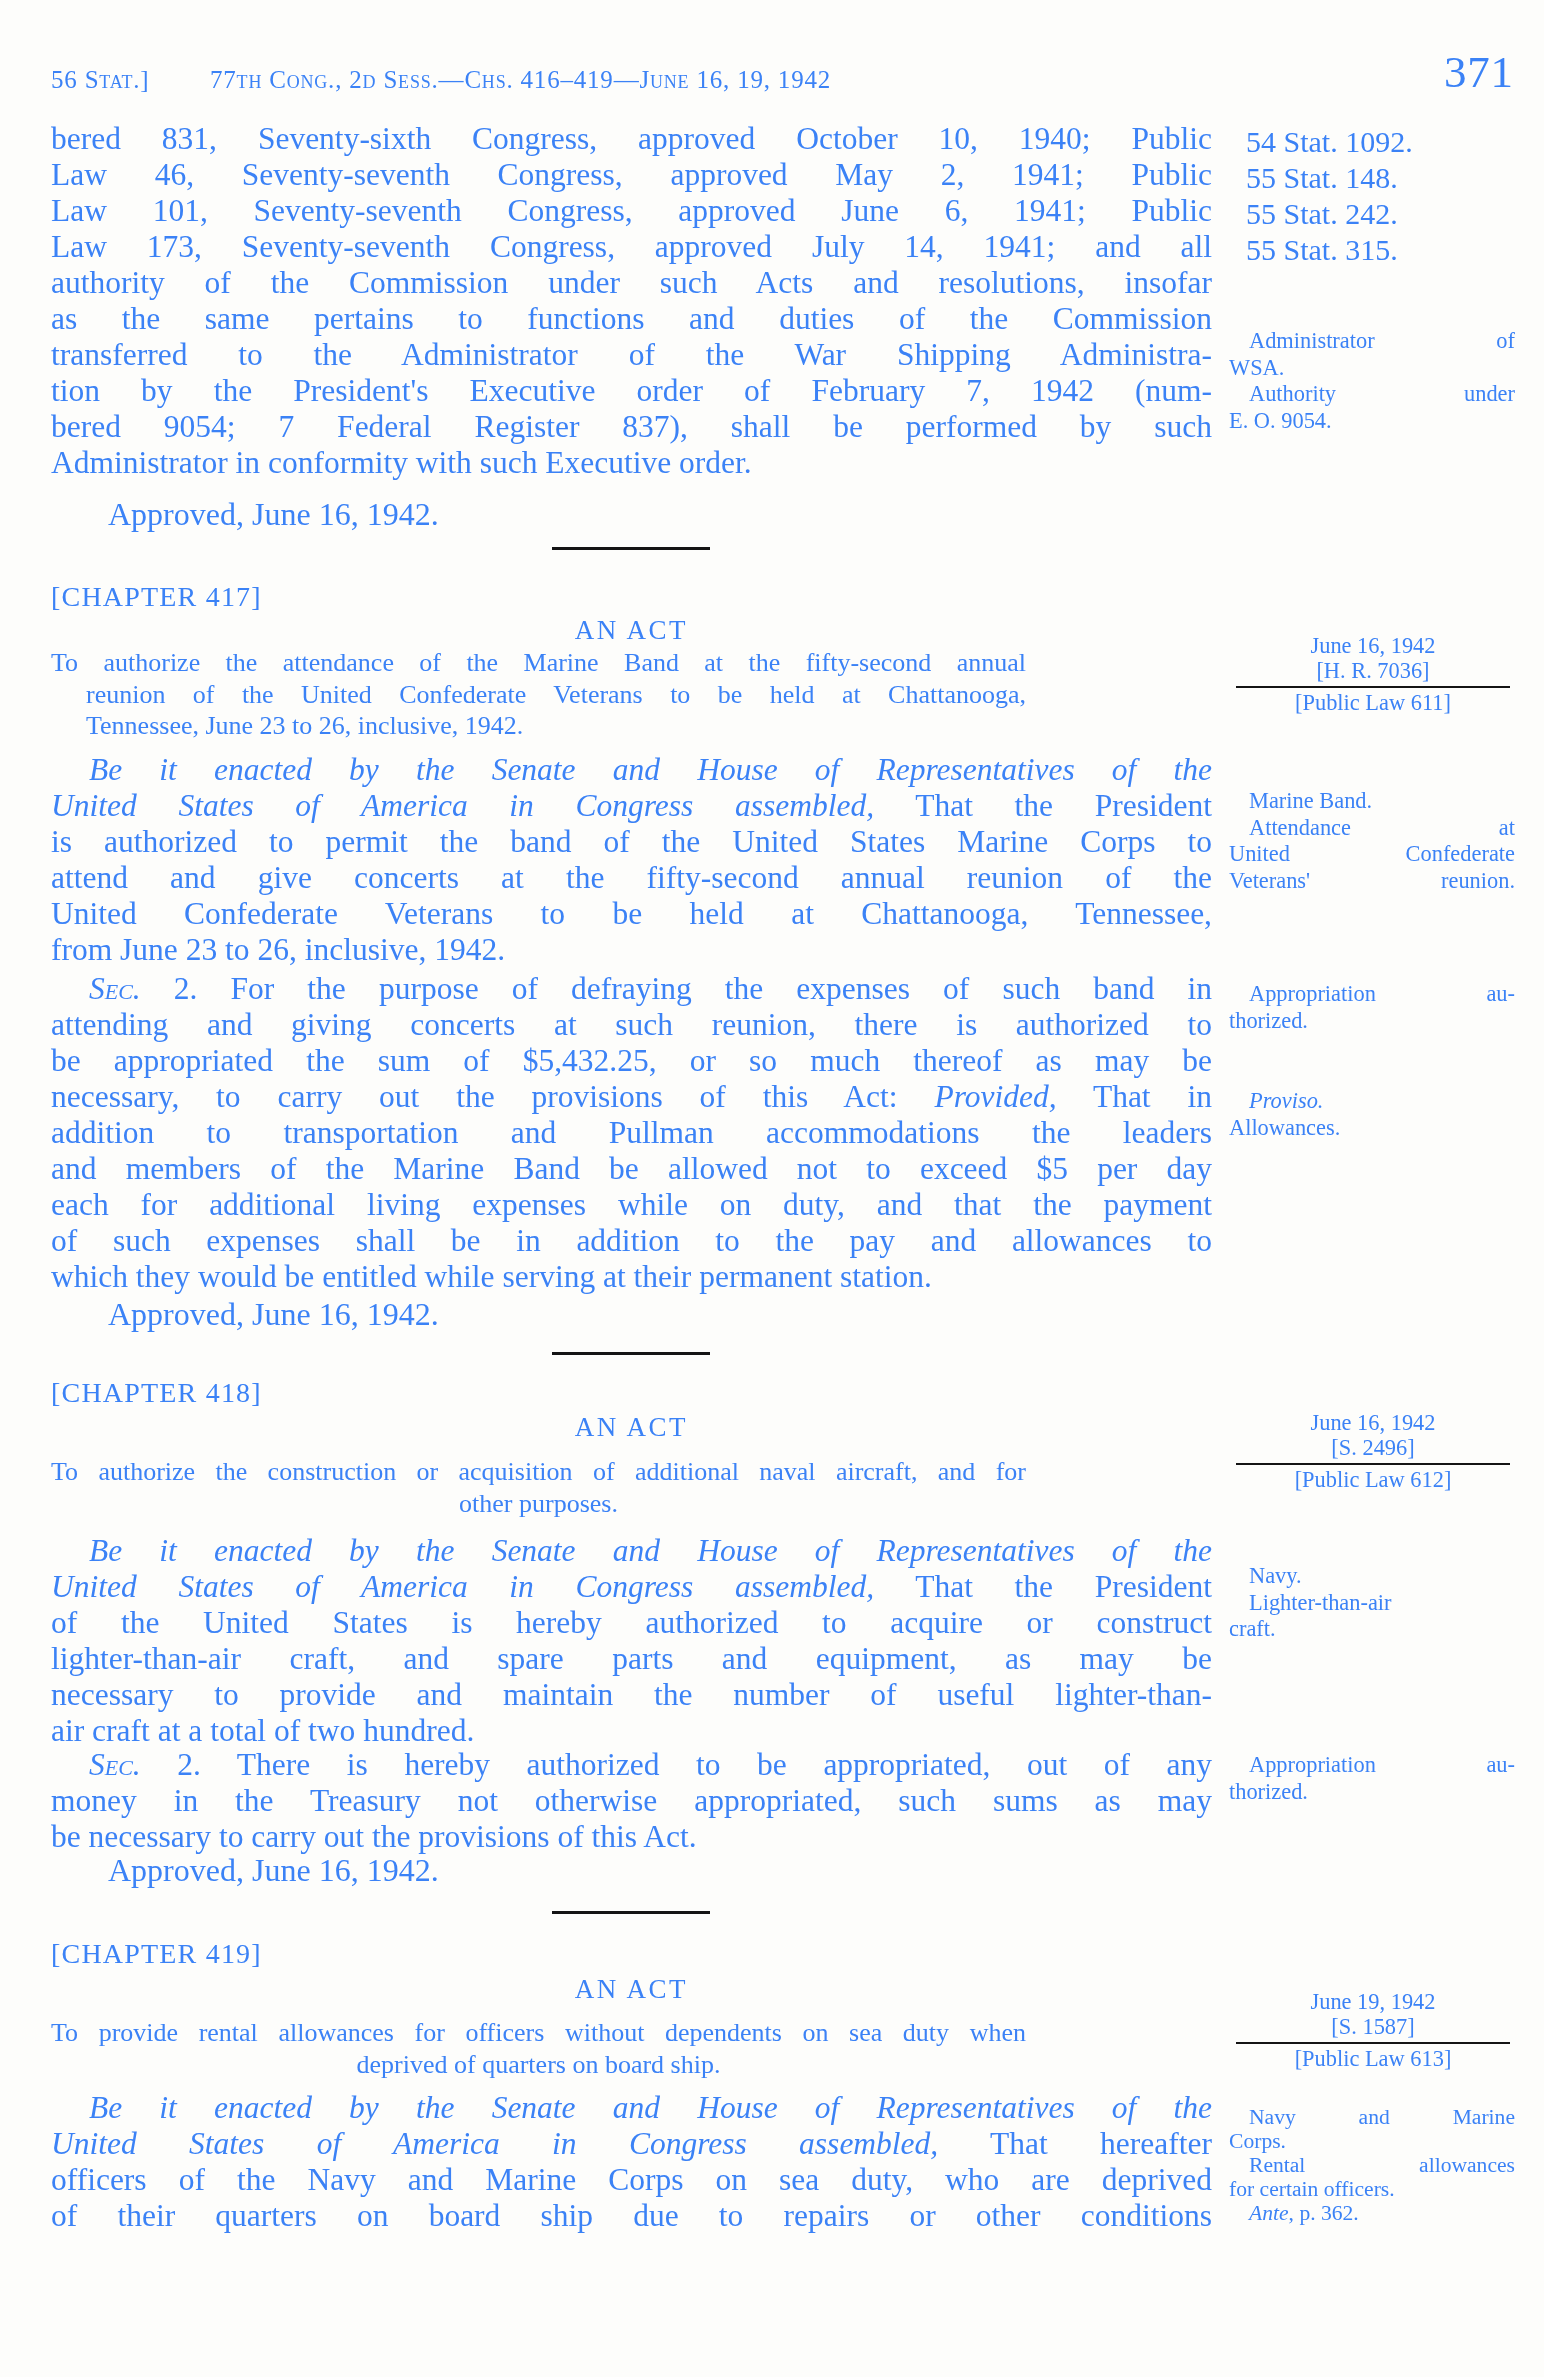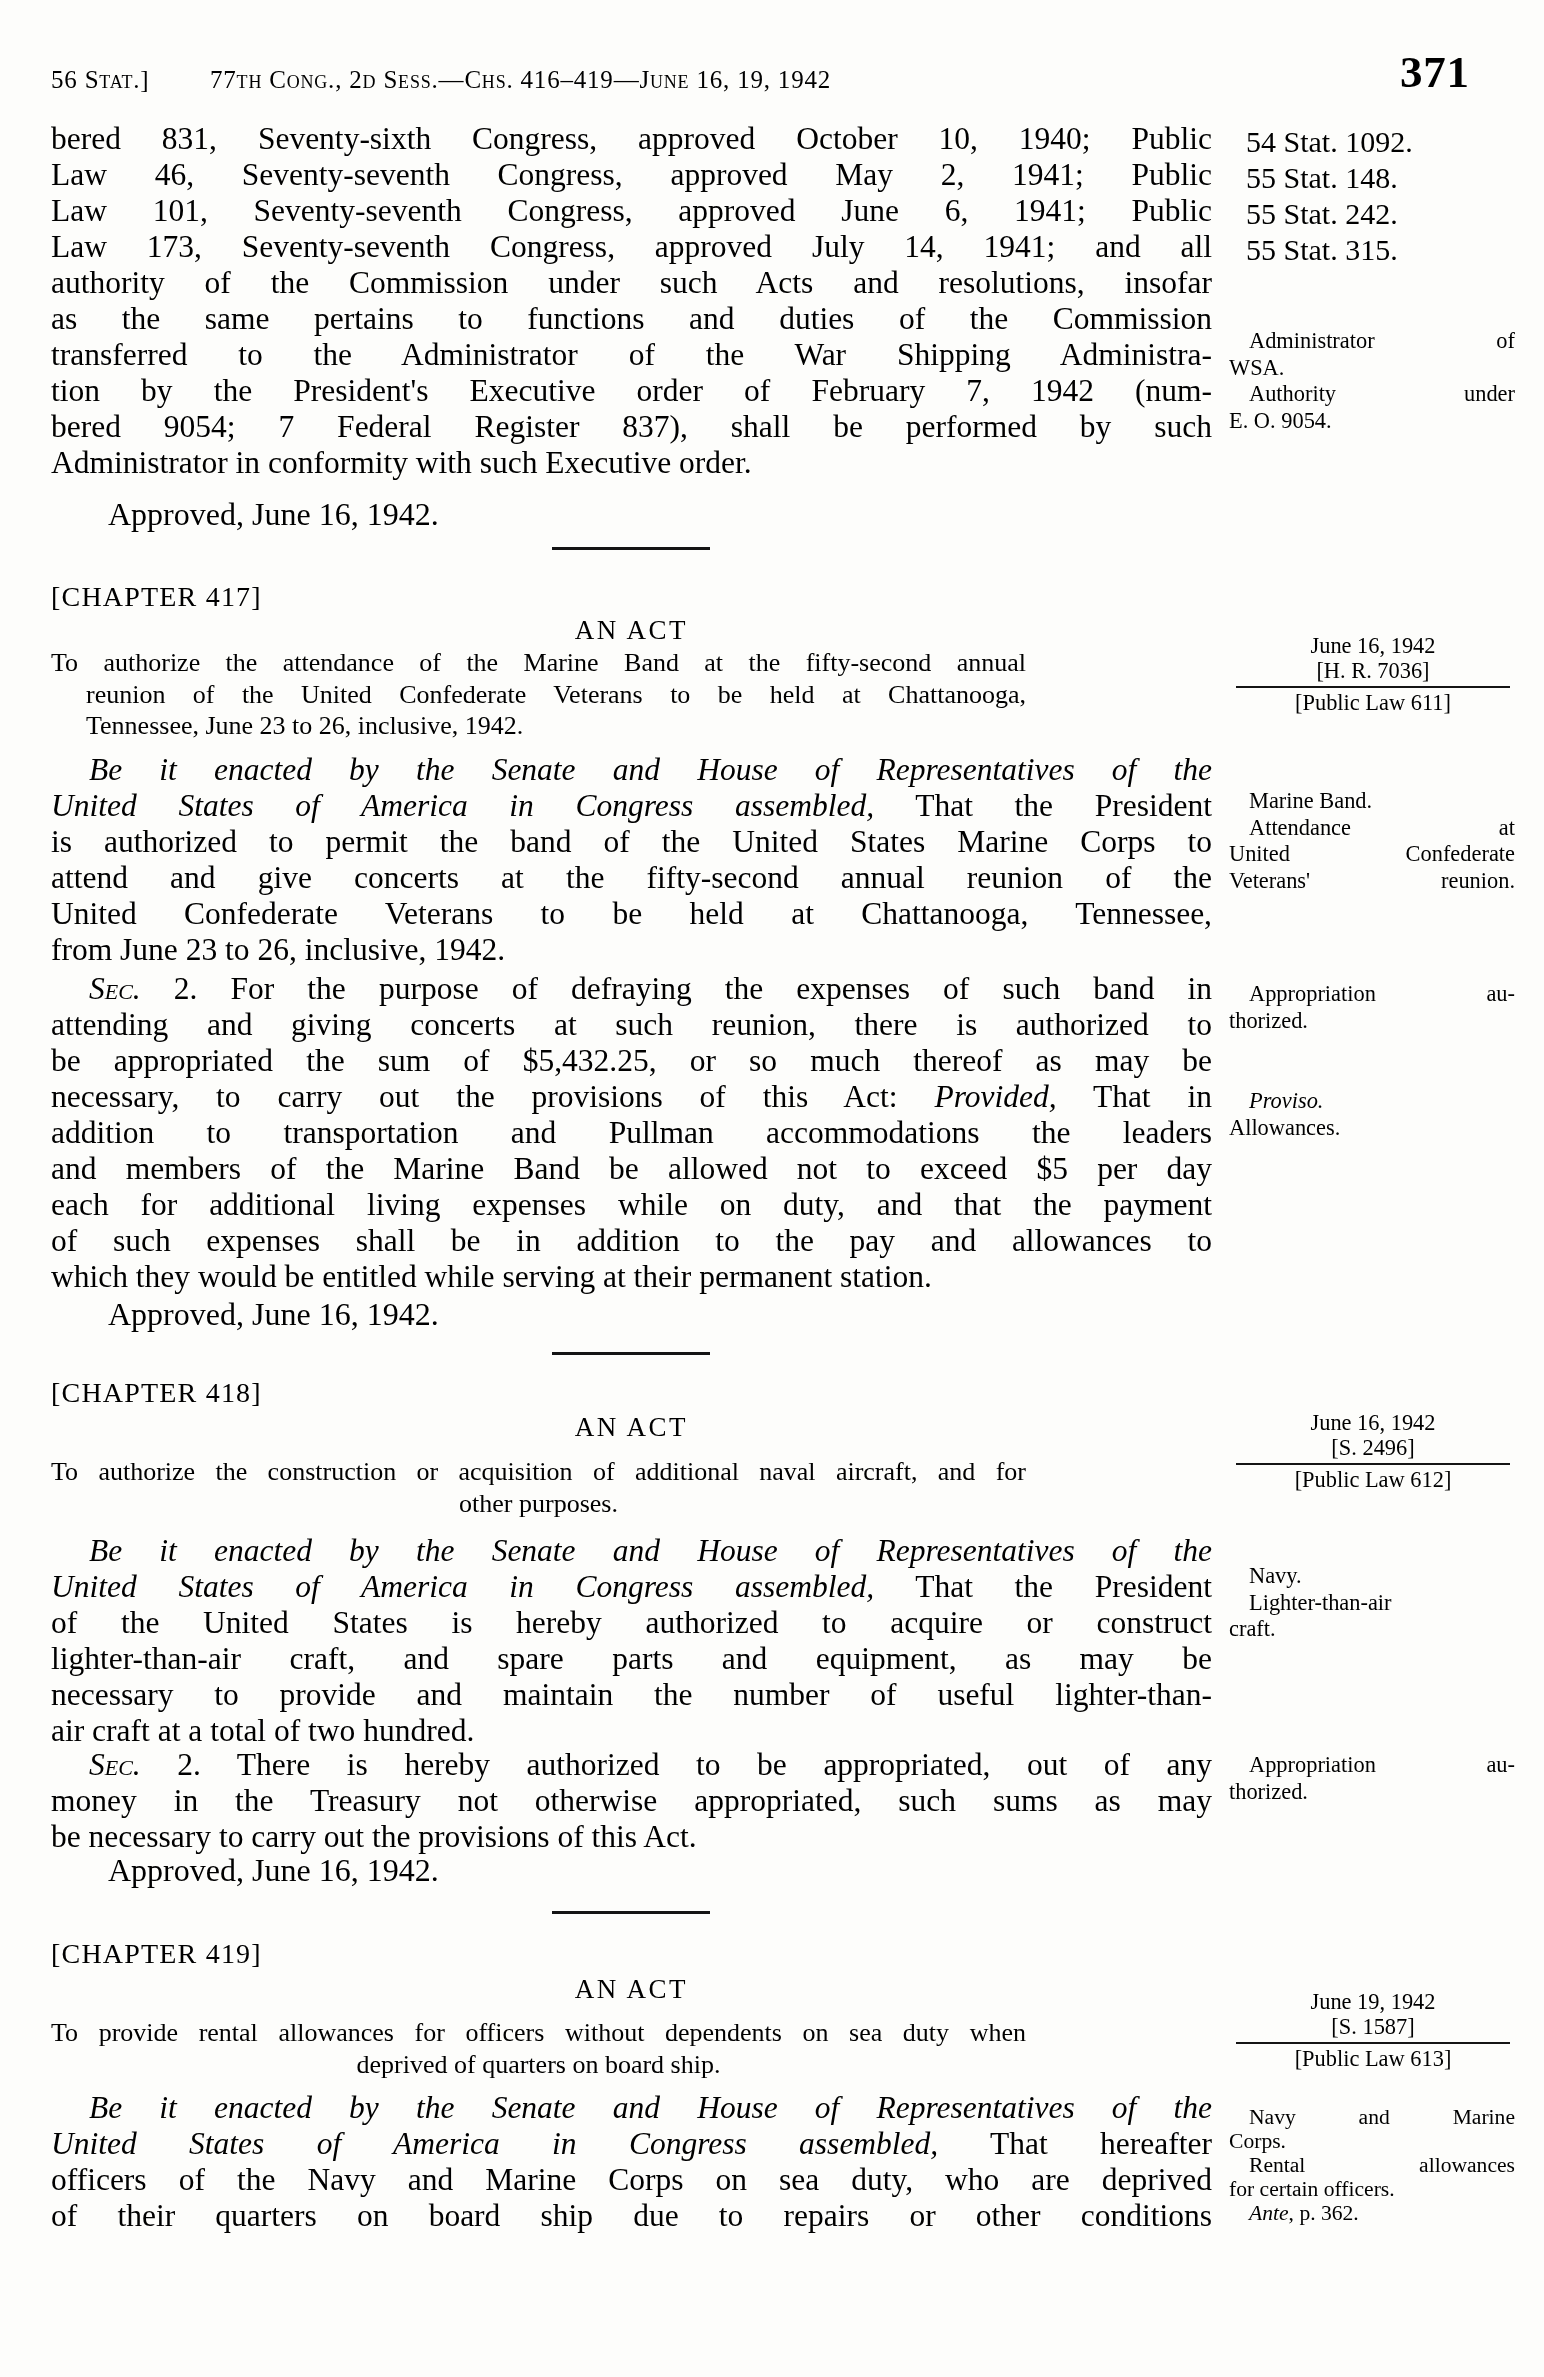--- a/index.html
+++ b/index.html
@@ -1,19 +1,19 @@
 <!DOCTYPE html>
 <html style="font-size:13.3px"><head>
 <meta charset="utf-8">
 <style>
   * { margin:0; padding:0; box-sizing:border-box; }
   html,body { background:#fdfdfb; }
   .page {
     position:relative; width:1545px; height:2377px;
-    background:#fdfdfb; color:#000000;
+    background:#fdfdfb; color:#3b82f6;
     font-family:"Liberation Serif", serif;
     overflow:hidden;
   }
   .abs { position:absolute; }
 
   
   .hdr { font-size:25px; font-variant:small-caps; letter-spacing:0.8px; white-space:nowrap; }
   .pgnum { font-size:45px; letter-spacing:0.8px; }
 
   
@@ -44,21 +44,21 @@
   .dateblk { width:274px; text-align:center; font-size:22.4px; line-height:25px; }
   .dateblk .dbrule { border-top:2.5px solid #141414; margin:3.3px 0 1.7px 0; }
 </style>
 </head>
 <body>
 
 <div class="page">
 
   <div class="abs hdr" style="top:66px; left:51px;">56 Stat.]</div>
   <div class="abs hdr" style="top:66px; left:210px;">77th Cong., 2d Sess.—Chs. 416–419—June 16, 19, 1942</div>
-  <div class="abs pgnum" style="top:46px; left:1400px;font-weight:bold;">371</div>
+  <div class="abs pgnum" style="top:46px; left:1444px;">371</div>
 
   <div class="abs bodypar" style="top:121px; left:51px;">
     <div class="ln">bered 831, Seventy-sixth Congress, approved October 10, 1940; Public</div>
     <div class="ln">Law 46, Seventy-seventh Congress, approved May 2, 1941; Public</div>
     <div class="ln">Law 101, Seventy-seventh Congress, approved June 6, 1941; Public</div>
     <div class="ln">Law 173, Seventy-seventh Congress, approved July 14, 1941; and all</div>
     <div class="ln">authority of the Commission under such Acts and resolutions, insofar</div>
     <div class="ln">as the same pertains to functions and duties of the Commission</div>
     <div class="ln">transferred to the Administrator of the War Shipping Administra-</div>
     <div class="ln">tion by the President's Executive order of February 7, 1942 (num-</div>

